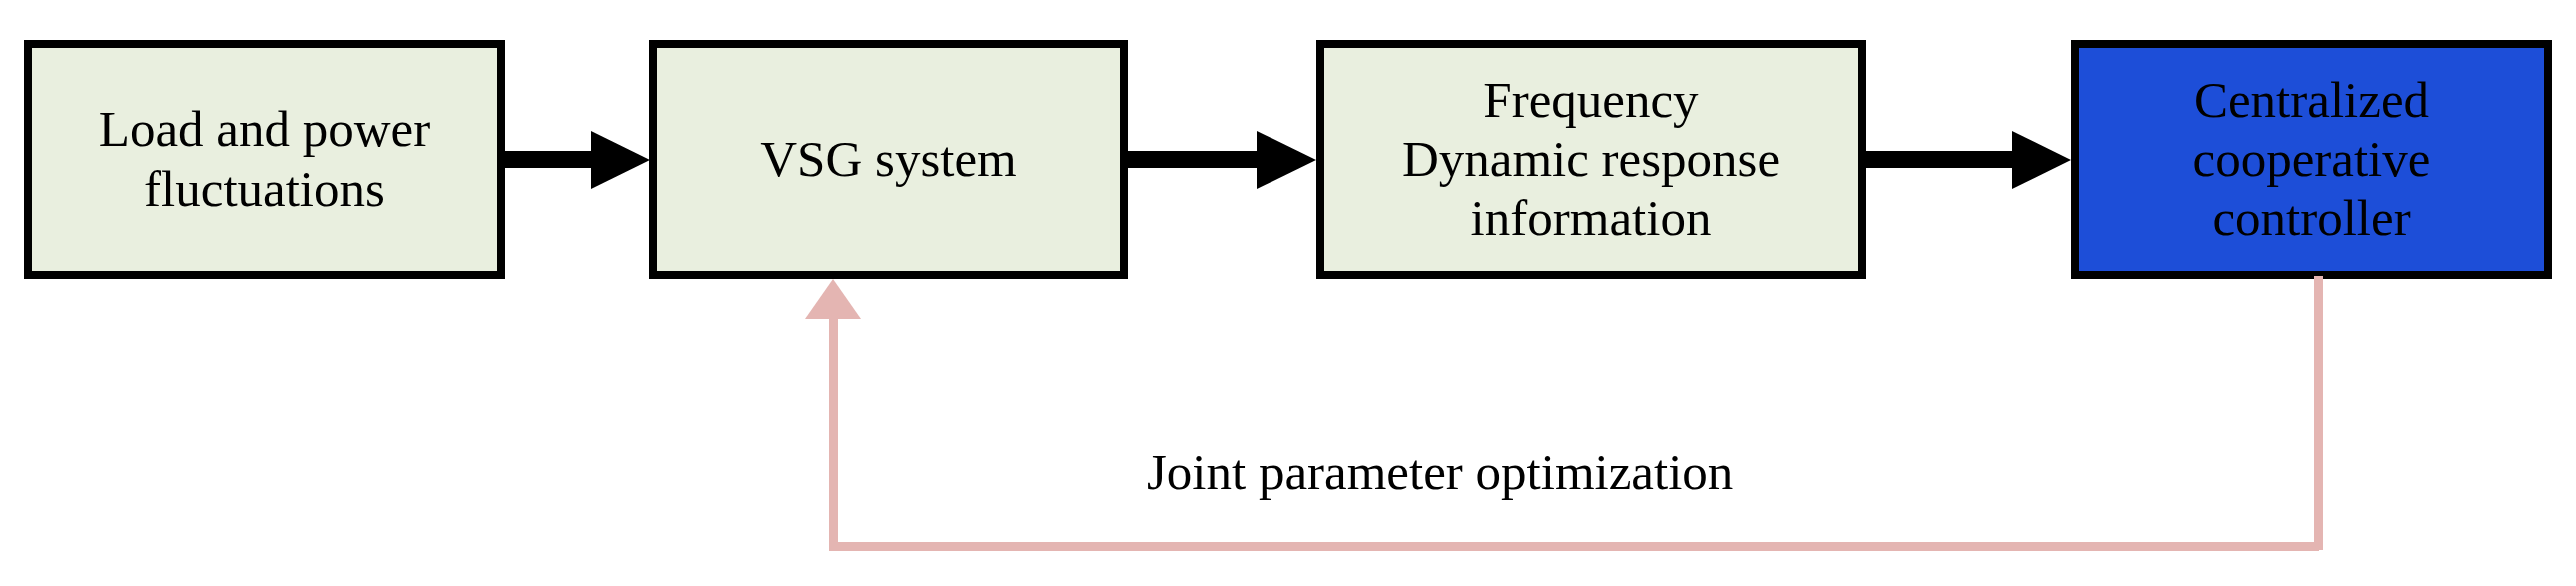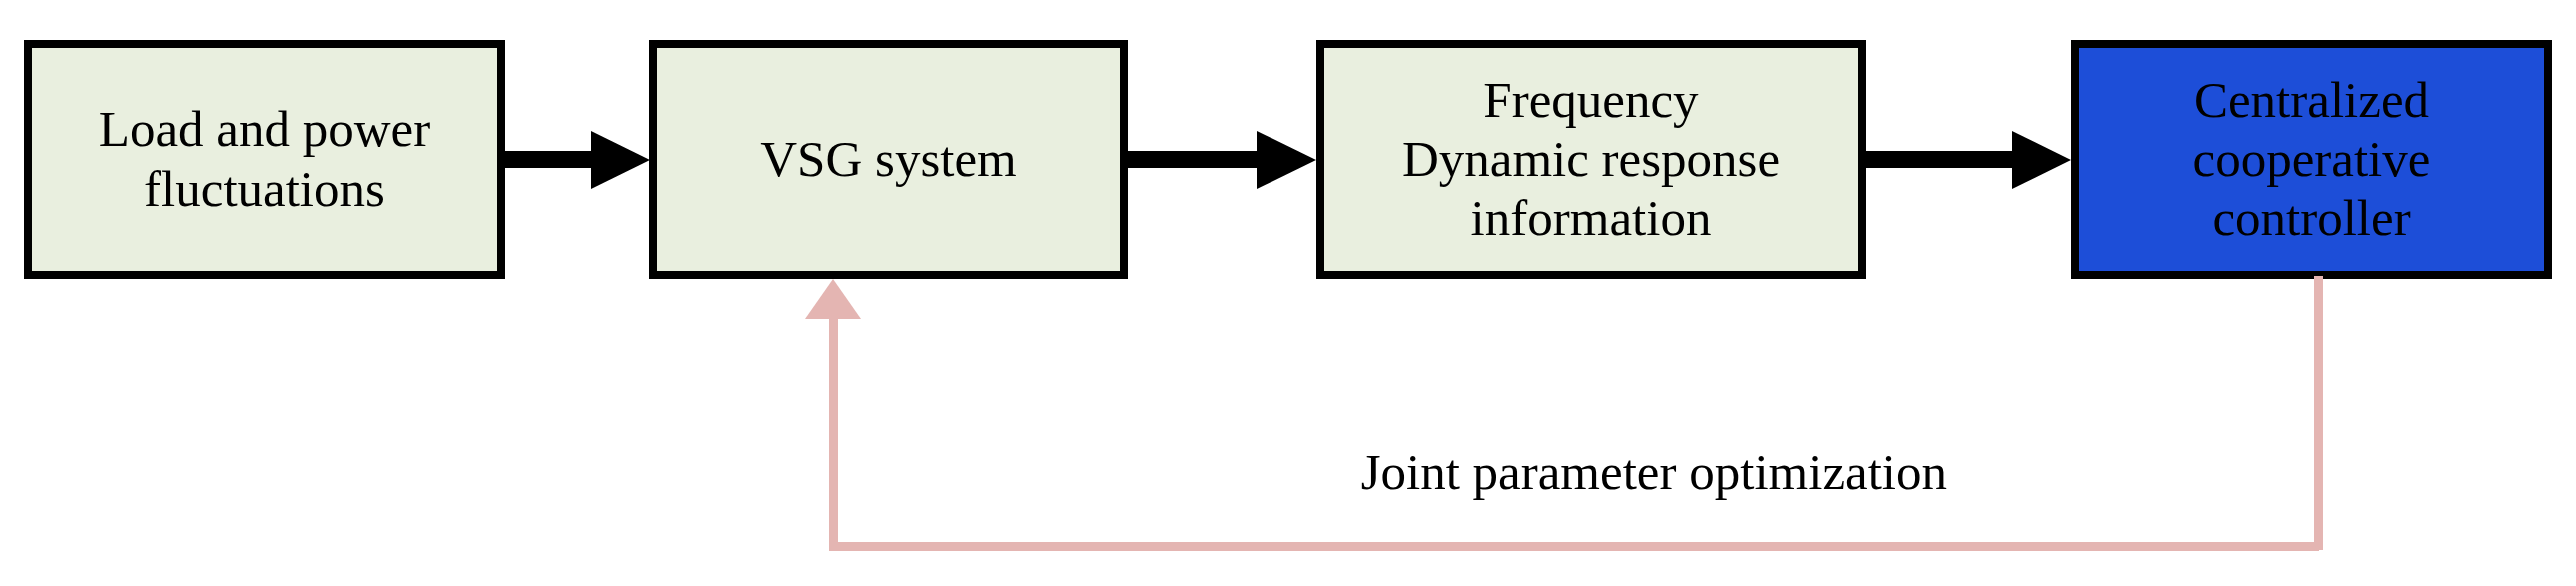--- a/index.html
+++ b/index.html
@@ -94,21 +94,21 @@
     border-right: 28.6px solid transparent;
     border-bottom: 40px solid #e4b5b2;
   }
 
   
   #feedback-label {
     position: absolute;
     left: 1147px;
     top: 444px;
     width: 800px;
-    text-align: right;
+    text-align: left;
     font-size: 51px;
     line-height: 1.1;
     color: #000000;
     white-space: nowrap;
   }
 </style>
 </head>
 <body>
 
 <div id="stage">

